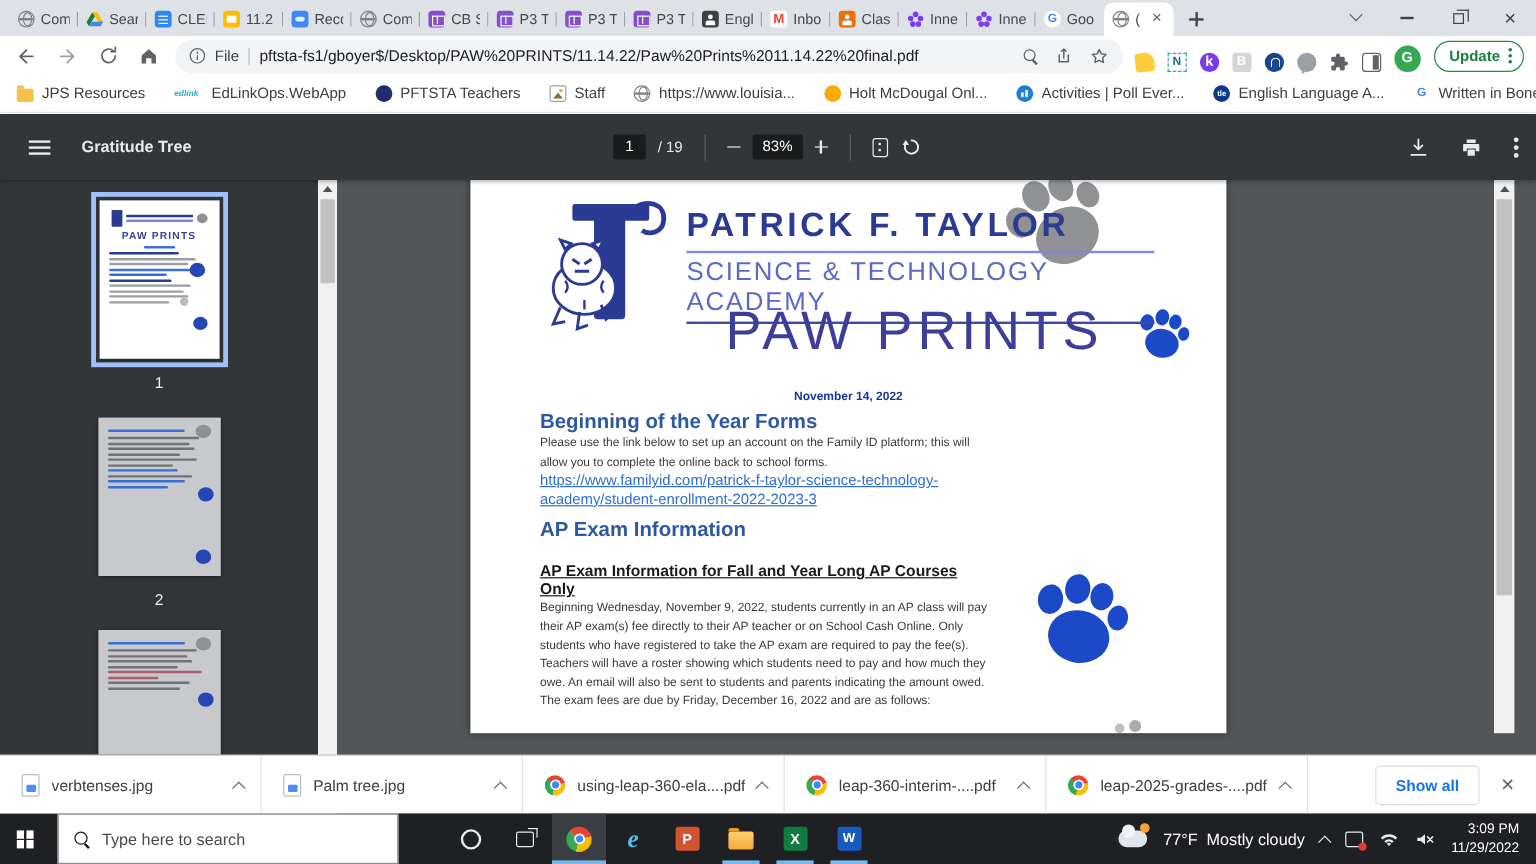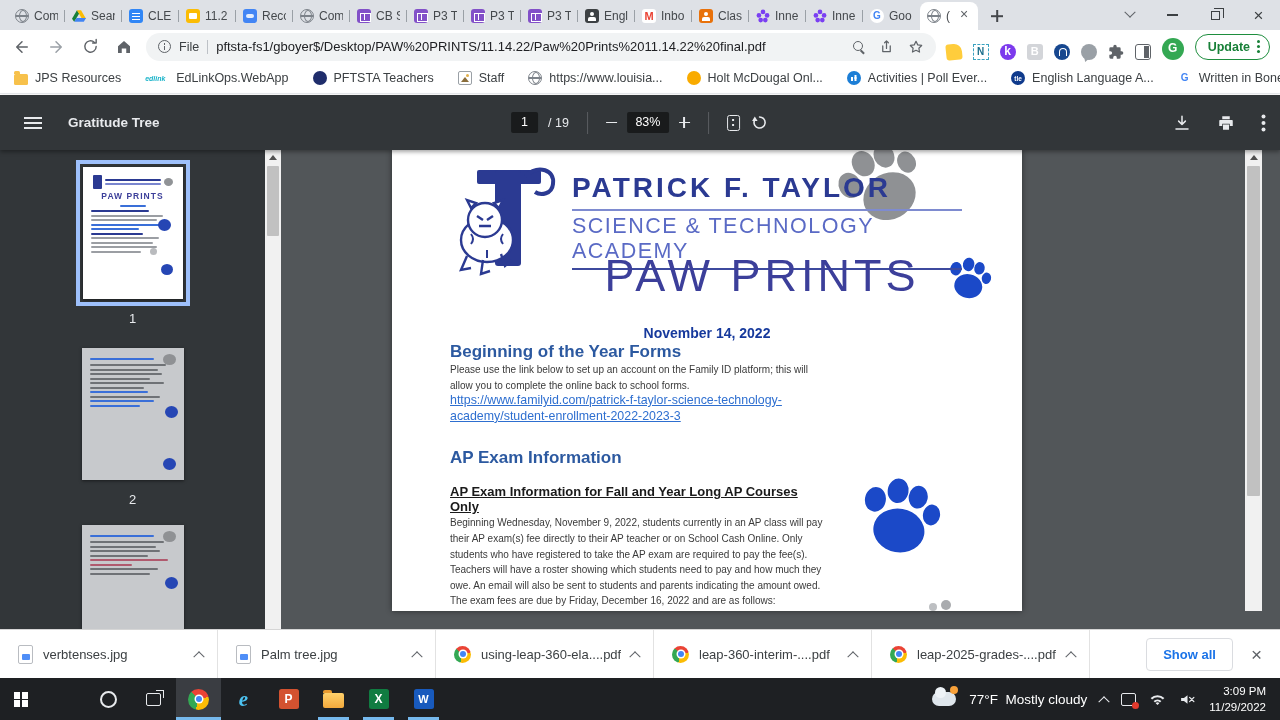--- a/index.html
+++ b/index.html
@@ -148,21 +148,21 @@
 .scrollarrow-left{position:absolute;left:5px;top:50%;transform:translateY(-50%);width:0;height:0;border-top:4px solid transparent;border-bottom:4px solid transparent;border-right:5px solid #505050}
 .scrollthumbh{position:absolute;top:2px;bottom:2px;background:#c1c1c1;border-radius:1px}
 
 
 #page{position:absolute;left:111px;top:0;width:630px;height:461px;background:#fff;box-shadow:0 0 6px rgba(0,0,0,.45);overflow:hidden}
 .paw{position:absolute}
 #doc-logo{position:absolute;left:55px;top:12px}
 #school-name{position:absolute;left:180px;top:22px;width:390px;font-size:28px;font-weight:700;letter-spacing:3px;color:#2b3a92;border-bottom:2px solid #7e8bd0;padding-bottom:5px;z-index:2}
 #school-sub{position:absolute;left:180px;top:64px;width:390px;font-size:21.5px;font-weight:400;letter-spacing:1.5px;color:#5a6ac5;border-bottom:2px solid #3d4a9e;padding-bottom:4px;z-index:2}
 #newsletter-title{position:absolute;left:150px;top:100px;width:440px;text-align:center;font-size:45px;font-weight:500;letter-spacing:4px;color:#3c3f9a;z-index:2}
-#doc-date{position:absolute;left:0;right:0;top:175px;text-align:center;font-size:14px;font-weight:700;color:#16399c}
+#doc-date{position:absolute;left:0;right:0;top:175px;text-align:center;font-size:10px;font-weight:700;color:#16399c}
 #doc-body{position:absolute;left:58px;top:192px;width:376px}
 .h2blue{font-size:17px;font-weight:700;color:#2c59a0}
 .lbl{font-size:12.4px;font-weight:700;color:#1a1a1a;margin-top:7px}
 .bodytxt{font-size:10px;line-height:15.6px;color:#3a3a3a}
 .doclink{font-size:12.4px;line-height:15.6px;color:#2e6fd0;text-decoration:underline;display:block}
 .subhead{font-size:13px;font-weight:700;color:#1a1a1a;text-decoration:underline;margin:16px 0 1px}
 
 
 #downloadsbar{position:absolute;top:629px;left:0;width:1280px;height:49px;background:#fff;border-top:1px solid #d6d6d6;display:flex;align-items:stretch}
 .dlitem{display:flex;align-items:center;gap:10px;padding:0 14px 0 18px;border-right:1px solid #e2e2e2;flex:none;width:218px}
@@ -604,21 +604,21 @@
           </svg>
       </div>
       <div id="doc-date">November 14, 2022</div>
       <div id="doc-body">
         <div class="h2blue">Beginning of the Year Forms</div>
         <div class="bodytxt">Please use the link below to set up an account on the Family ID platform; this will allow you to complete the online back to school forms.</div>
         <a class="doclink">
             <span style="display:block">https://www.familyid.com/patrick-f-taylor-science-technology-</span>
             <span style="display:block">academy/student-enrollment-2022-2023-3</span>
           </a>
-        <div class="h2blue" style="margin-top:24px">AP Exam Information</div>
+        <div class="h2blue" style="margin-top:8px">AP Exam Information</div>
         <div class="subhead">AP Exam Information for Fall and Year Long AP Courses Only</div>
         <div class="bodytxt">Beginning Wednesday, November 9, 2022, students currently in an AP class will pay their AP exam(s) fee directly to their AP teacher or on School Cash Online. Only students who have registered to take the AP exam are required to pay the fee(s). Teachers will have a roster showing which students need to pay and how much they owe. An email will also be sent to students and parents indicating the amount owed. The exam fees are due by Friday, December 16, 2022 and are as follows:</div>
       </div>
 
       <div class="paw" style="left:462px;top:318px;transform:rotate(10deg)">
         <svg width="95" height="95" viewBox="0 0 100 100">
             <g fill="#1b49c8">
               <ellipse cx="50" cy="66" rx="27" ry="23"></ellipse>
               <ellipse cx="20" cy="38" rx="11" ry="13"></ellipse>
               <ellipse cx="42" cy="25" rx="11" ry="13"></ellipse>
@@ -676,20 +676,24 @@
   <div id="showallwrap">
     <button id="showallbtn">Show all</button>
     <span id="dlclose">×</span>
   </div>
 </div>
 
 <div id="taskbar">
   <div id="startbtn">
       <span class="winlogo"></span>
     </div>
+  <div id="tbsearch">
+    <span class="magdark"></span>
+    <input type="text" placeholder="Type here to search" style="">
+  </div>
   <div class="tbicon" style="margin-left:38px">
       <span class="cortana"></span>
     </div>
   <div class="tbicon">
       <span class="taskview"></span>
     </div>
   <div class="tbicon activeapp open">
       <span class="chromeball chrometb"></span>
     </div>
   <div class="tbicon">

